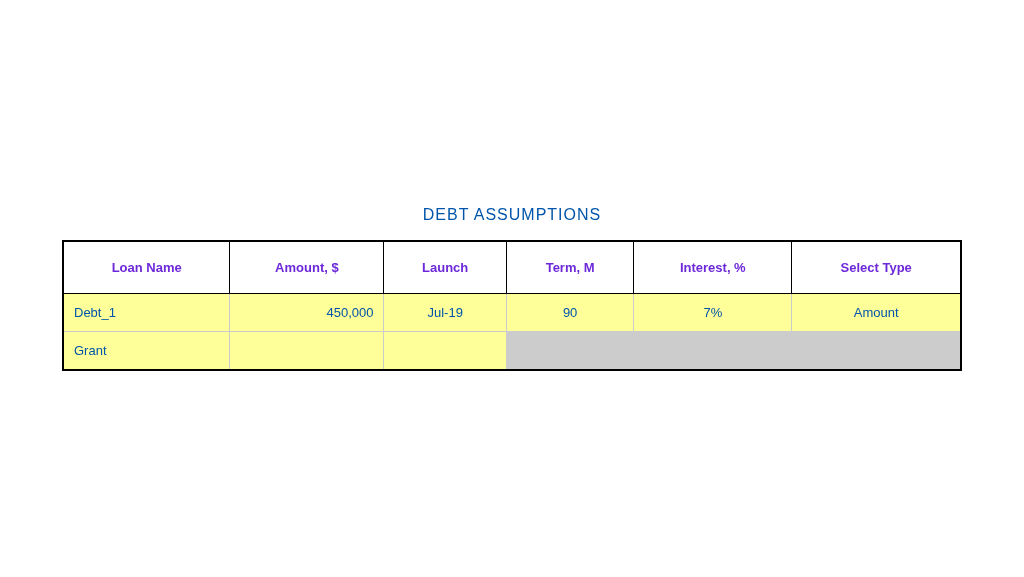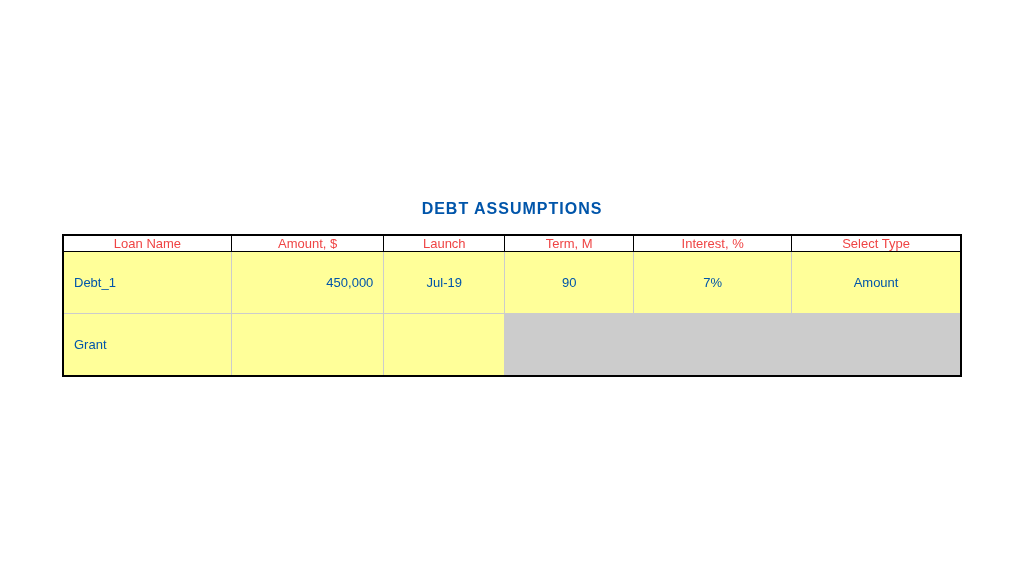--- a/index.html
+++ b/index.html
@@ -21,45 +21,45 @@
 
     .container {
       display: flex;
       flex-direction: column;
       align-items: center;
       width: 900px;
     }
 
     .table-title {
       font-size: 16px;
-      font-weight: bold;
+      font-weight: normal;
       color: #0055aa;
       margin-bottom: 16px;
       letter-spacing: 1px;
     }
 
     .debt-table {
       border-collapse: collapse;
       width: 100%;
       border: 2px solid #000000;
     }
 
     .debt-table th {
       background-color: #ffffff;
-      color: #ef4444;
-      font-weight: normal;
+      color: #6d28d9;
+      font-weight: bold;
       font-size: 13px;
-      padding: 0 10px;
+      padding: 18px 10px;
       border: 1px solid #000000;
       text-align: center;
     }
 
     .debt-table td {
       font-size: 13px;
-      padding: 23px 10px;
+      padding: 11px 10px;
       border: 1px solid #cccccc;
       color: #0055aa;
     }
 
     .cell-yellow {
       background-color: #ffff99;
     }
 
     .cell-gray {
       background-color: #cccccc;

